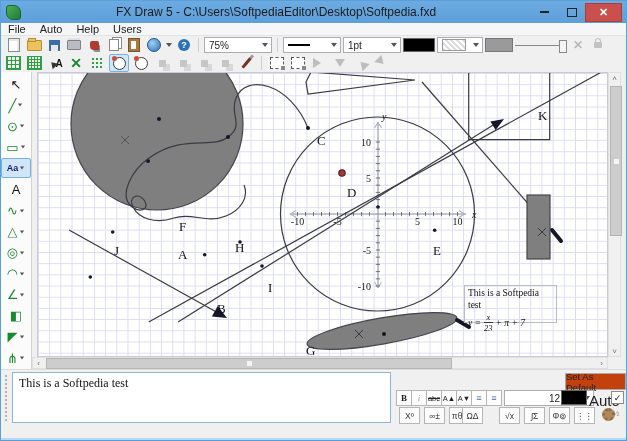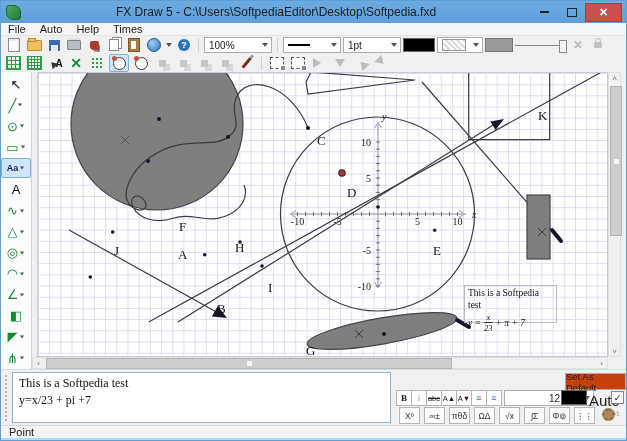--- a/index.html
+++ b/index.html
@@ -155,21 +155,21 @@
           <span class="maxglyph"></span>
         </div>
       <div class="closebtn">✕</div>
     </div>
   </div>
 
   <div class="menubar">
     <span class="menuitem">File</span>
     <span class="menuitem">Auto</span>
     <span class="menuitem">Help</span>
-    <span class="menuitem">Times</span>
+    <span class="menuitem">Users</span>
   </div>
 
   <div class="tb1">
     <div class="tbtn">
         <span class="ico-page"></span>
       </div>
     <div class="tbtn">
         <span class="ico-folder"></span>
       </div>
     <div class="tbtn">
@@ -191,21 +191,21 @@
         <span class="ico-globe"></span>
       </div>
     <div class="tbtn" style="width:8px">
         <span class="caret"></span>
       </div>
     <div class="tbtn">
         <span class="ico-help">?</span>
       </div>
     <div class="sep"></div>
     <div class="combo" style="width:62px">
-      <span>100%</span>
+      <span>75%</span>
       <span class="caret"></span>
     </div>
     <div class="sep"></div>
     <div class="combo" style="width:52px">
       <span class="lineswatch"></span>
       <span class="caret"></span>
     </div>
     <div class="combo" style="width:52px">
       <span>1pt</span>
       <span class="caret"></span>
@@ -494,21 +494,20 @@
         </div>
       <div class="sbtn" style="margin-left:auto">›</div>
     </div>
     <div class="scorner"></div>
   </div>
 
   <div class="bottom">
     <div class="grip"></div>
     <div class="edit">
       <div>This is a Softpedia test</div>
-      <div>y=x/23 + pi +7</div>
     </div>
     <div class="fontpanel">
       <div class="setdef">Set As Default</div>
 
       <div class="fbtn" style="left:2px;font-weight:bold;font-family:'Liberation Serif',serif">B</div>
       <div class="fbtn gray" style="left:17px;font-style:italic;font-family:'Liberation Serif',serif">i</div>
       <div class="fbtn" style="left:32px;text-decoration:line-through;font-size:7.5px">abc</div>
       <div class="fbtn" style="left:47px;font-size:7.5px">A▲</div>
       <div class="fbtn" style="left:62px;font-size:7.5px">A▼</div>
       <div class="fbtn" style="left:77px;color:#4a6a9a">≡</div>
@@ -519,28 +518,25 @@
         <span class="caret"></span>
       </div>
       <div class="swatch2"></div>
       <div class="autolab">Auto</div>
       <div class="chk">✓</div>
       <div class="fbtn gray" style="left:215px;top:36px;font-size:8px;border:none;background:none">½</div>
 
       <div class="sbtn2" style="left:5px">Xº</div>
       <div class="sbtn2" style="left:30px">∞±</div>
       <div class="sbtn2" style="left:55px">πθδ</div>
-      <div class="sbtn2" style="left:80px">ΩΔ</div>
+      <div class="sbtn2" style="left:68px">ΩΔ</div>
       <div class="sbtn2" style="left:105px">√x</div>
       <div class="sbtn2" style="left:130px">∫Σ</div>
       <div class="sbtn2" style="left:155px">Φ⊚</div>
       <div class="sbtn2" style="left:180px">⋮⋮</div>
       <div class="sbtn2" style="left:205px;border:none;background:none">
           <span class="gear"></span>
         </div>
     </div>
   </div>
 
-  <div class="status">
-    <span>Point</span>
-  </div>
   <div class="bluestrip"></div>
 </div>
 
 </body></html>

